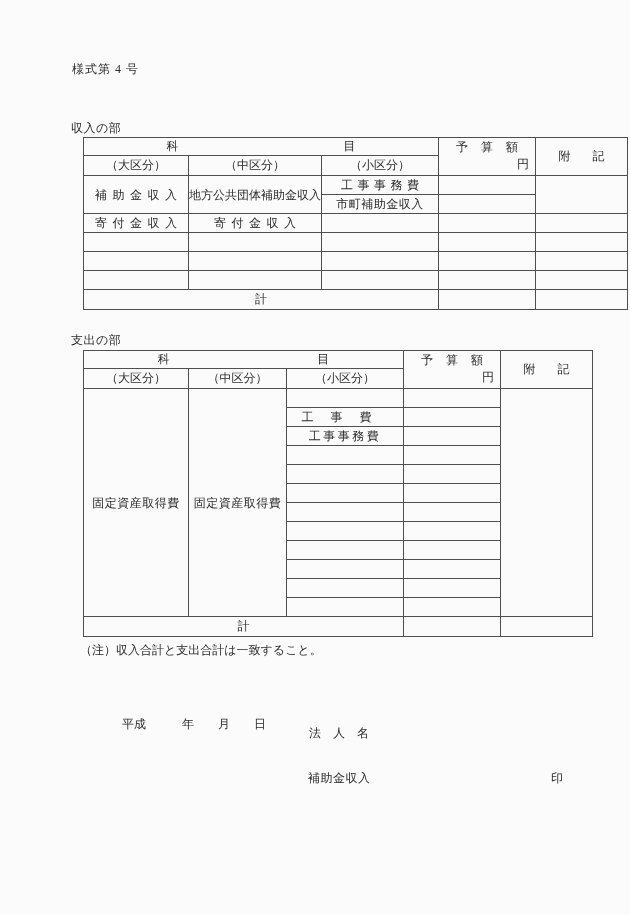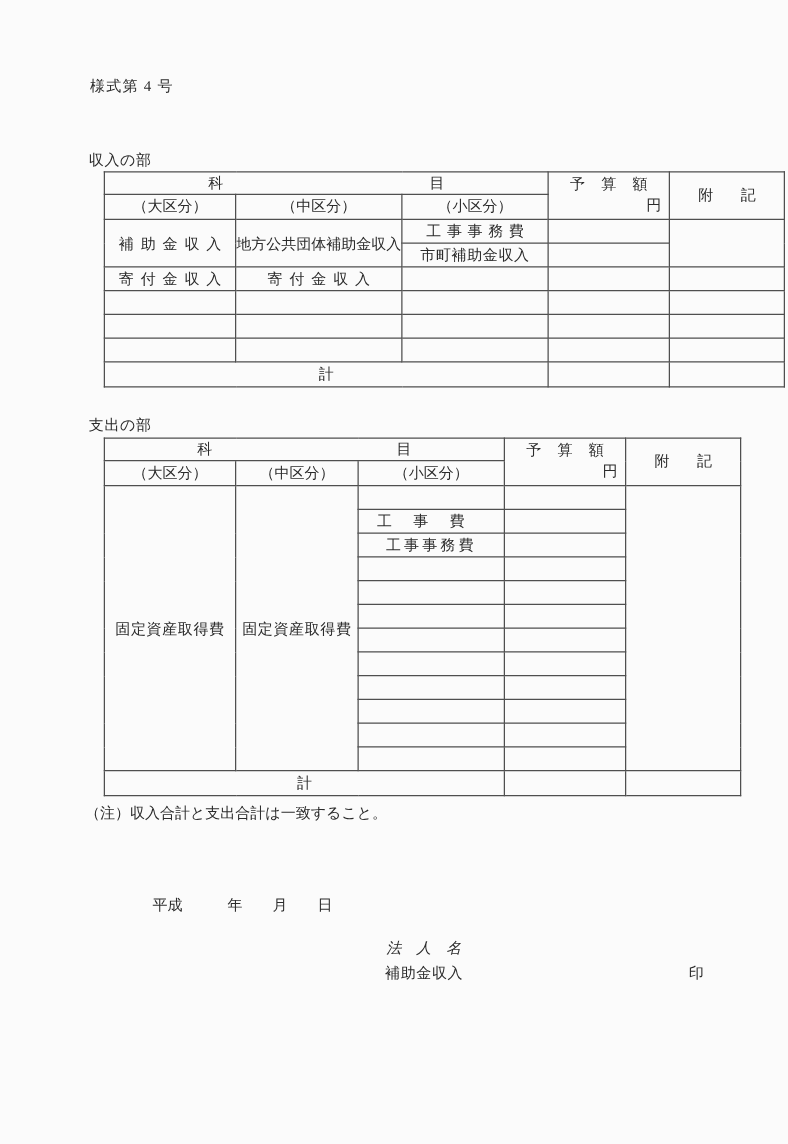--- a/index.html
+++ b/index.html
@@ -48,24 +48,24 @@
 
   .ls5  { letter-spacing:5.5px; text-indent:5.5px; }
   .ls4  { letter-spacing:4.5px; text-indent:4.5px; }
   .tight{ letter-spacing:0.5px;margin-top:12px; }
   .small{ font-size:8.5px; letter-spacing:0; }
   .kotei{ font-size:11.5px; letter-spacing:0.5px; }
   .vt   { vertical-align:top; line-height:18px; padding-top:1px; }
   .kouji     { text-align:left; padding-left:12px; letter-spacing:17px;margin-left:36px; }
   .koujijimu { text-align:left; padding-left:12px; letter-spacing:2.5px; }
 
-  .note      { left:68px;  top:643px; }
+  .note      { left:80px;  top:643px; }
   .statement { left:97px;  top:681px; letter-spacing:1px; }
   .date-line { left:122px; top:717px; }
-  .corp-name { left:309px; top:751px;font-style:italic; }
+  .corp-name { left:309px; top:726px; }
   .rep-name  { left:308px; top:771px; letter-spacing:0.5px; }
   .seal      { left:551px; top:771px; }
 </style>
 </head>
 <body>
 
 <div class="page">
 
   <div class="abs form-number">様式第 4 号</div>
   <div class="abs sec-label-income">収入の部</div>

